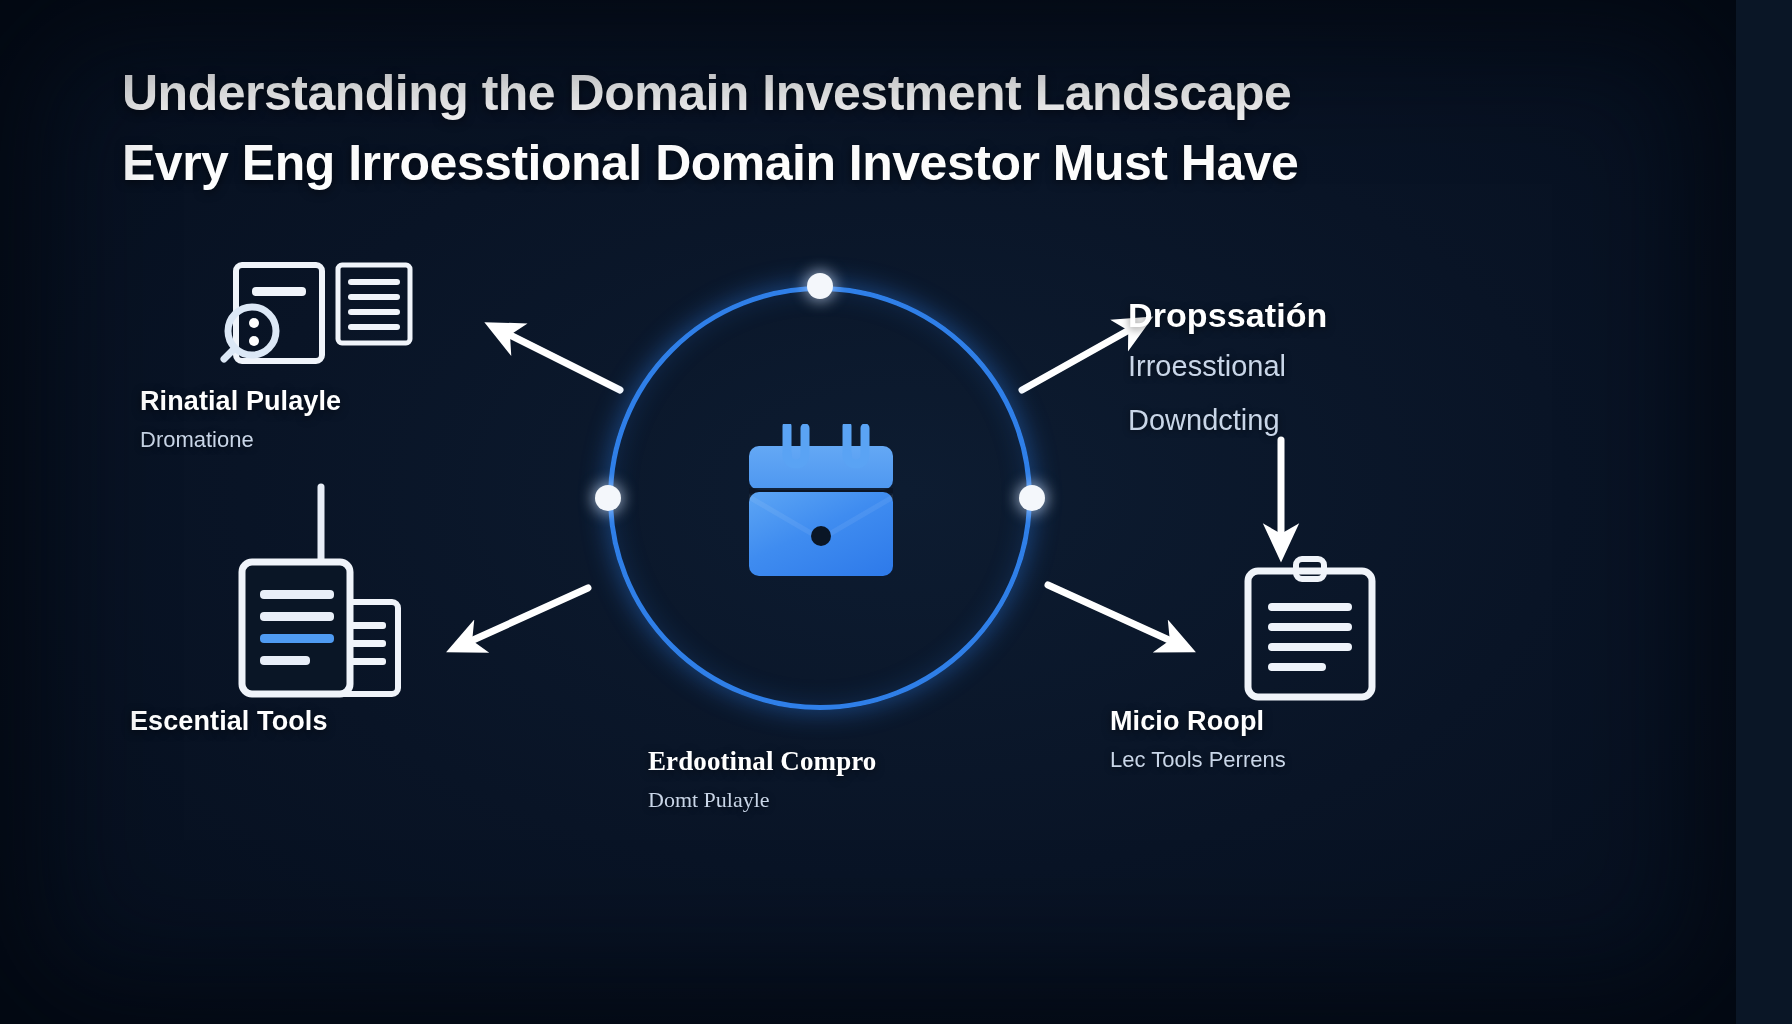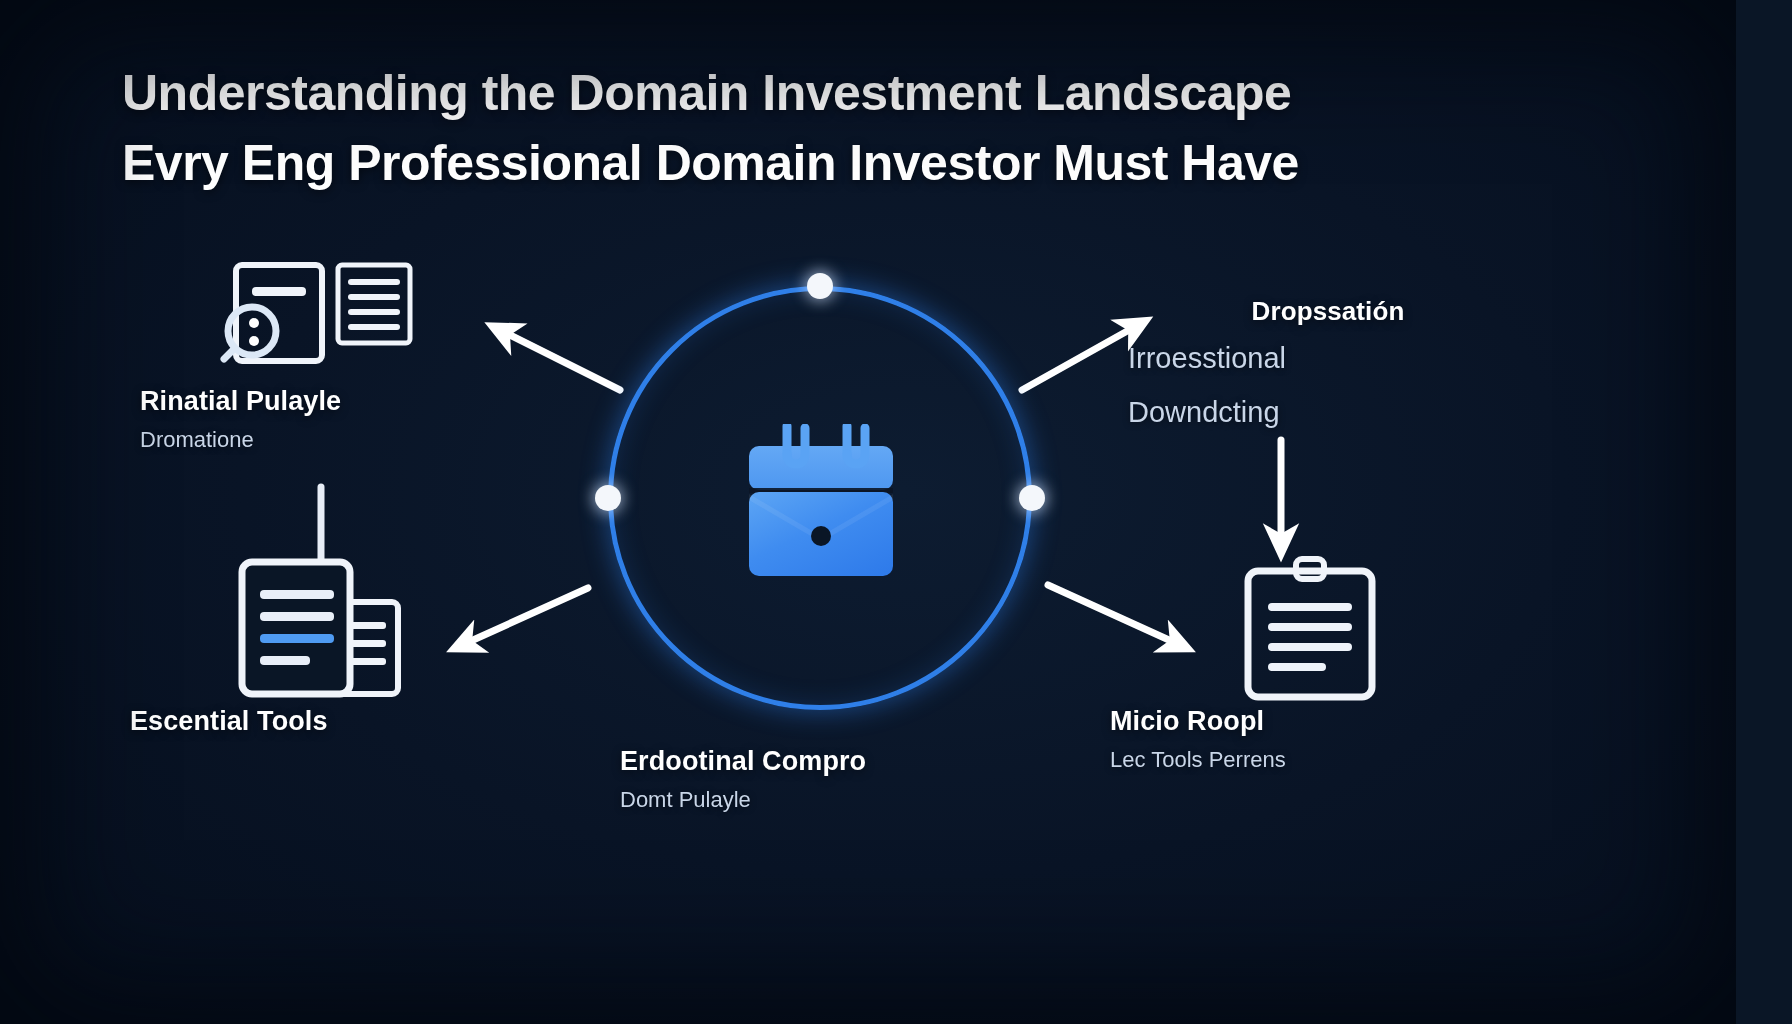--- a/index.html
+++ b/index.html
@@ -115,44 +115,44 @@
     font-weight: normal;
     line-height: 29px;
     margin-top: 8px;
     white-space: nowrap;
     text-shadow: 0 1px 6px rgba(0,0,0,0.5);
   }
 
   
   #node-top-left     { left: 140px;  top: 240px;  width: 360px; }
   #node-bottom-left  { left: 130px;  top: 560px;  width: 380px; }
-  #node-bottom-center{ left: 620px;  top: 740px;  width: 400px; }
+  #node-bottom-center{ left: 648px;  top: 740px;  width: 400px; font-family: Liberation Serif, serif; }
   #node-top-right    { left: 1128px; top: 290px;  width: 400px; text-align: left;}
   #node-bottom-right { left: 1110px; top: 560px;  width: 400px; }
 
-  #node-top-right .node-label { font-size: 26px; text-align: center; }
+  #node-top-right .node-label { font-size: 34px; }
   #node-top-right .node-sub   { font-size: 29px; line-height: 46px; }
 
   
   #connectors {
     position: absolute;
     left: 0; top: 0;
     width: 1792px;
     height: 1024px;
     pointer-events: none;
   }
 </style>
 </head>
 <body>
 
 <div id="infographic">
 
   <div id="title-block">
     <div class="title-line">Understanding the Domain Investment Landscape</div>
-    <div class="title-line">Evry Eng Professional Domain Investor Must Have</div>
+    <div class="title-line">Evry Eng Irroesstional Domain Investor Must Have</div>
   </div>
 
   <svg id="connectors" viewBox="0 0 1792 1024">
     <defs>
       <marker id="arrowhead" markerWidth="6" markerHeight="6" refX="3.1" refY="3" orient="auto">
         <path d="M0,0.4 L5.6,3 L0,5.6 L1.5,3 Z" fill="#ffffff"></path>
       </marker>
       <linearGradient id="calTopGrad" x1="0" y1="0" x2="0" y2="1">
         <stop offset="0%" stop-color="#64a8f5"></stop>
         <stop offset="100%" stop-color="#4e97f0"></stop>

